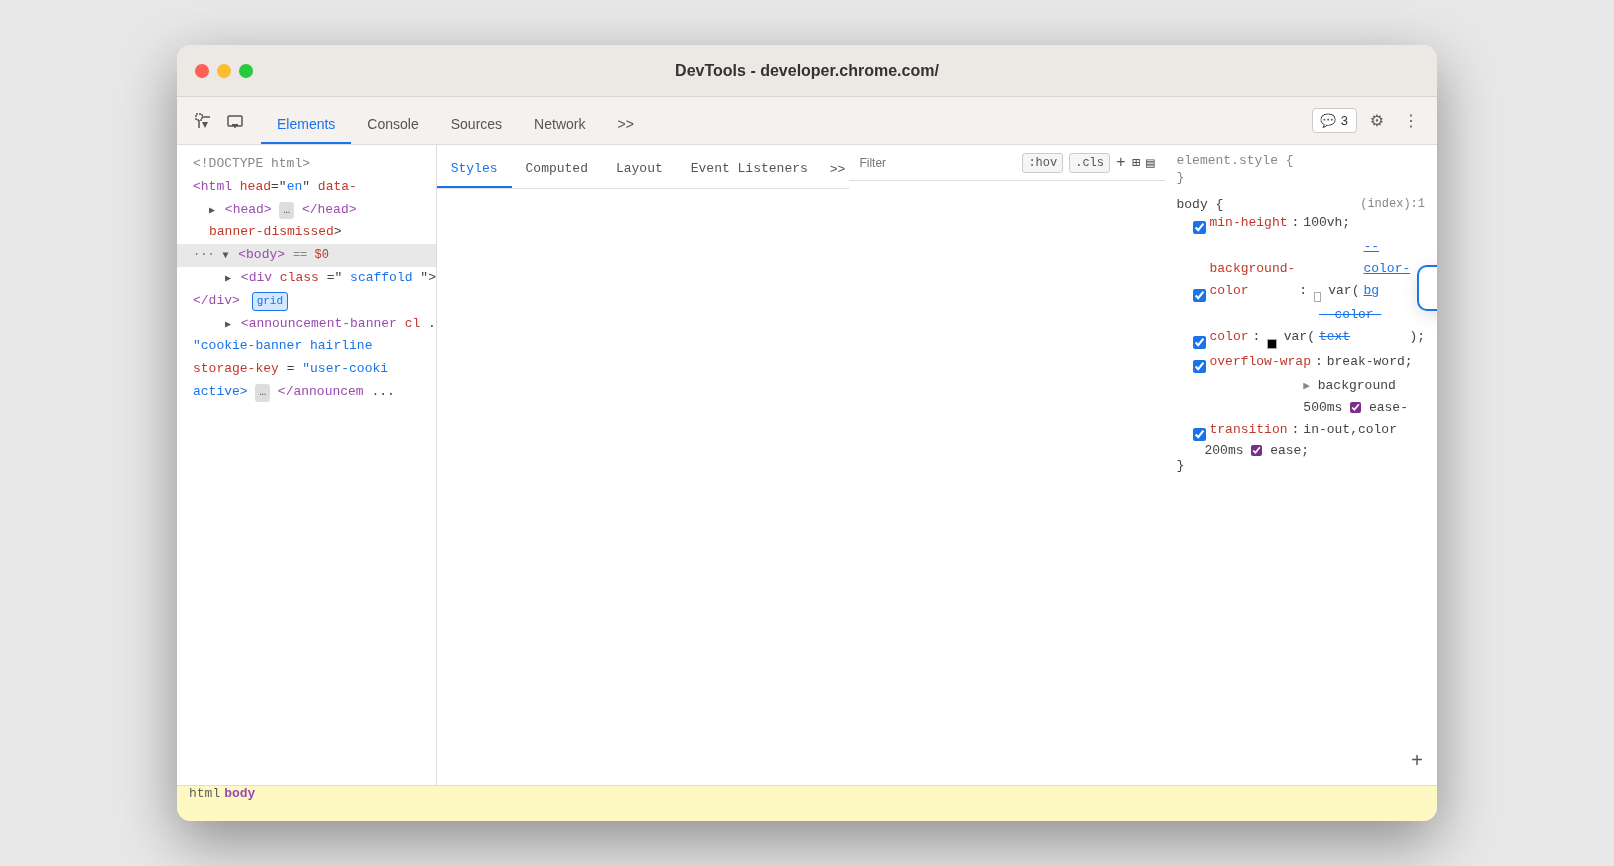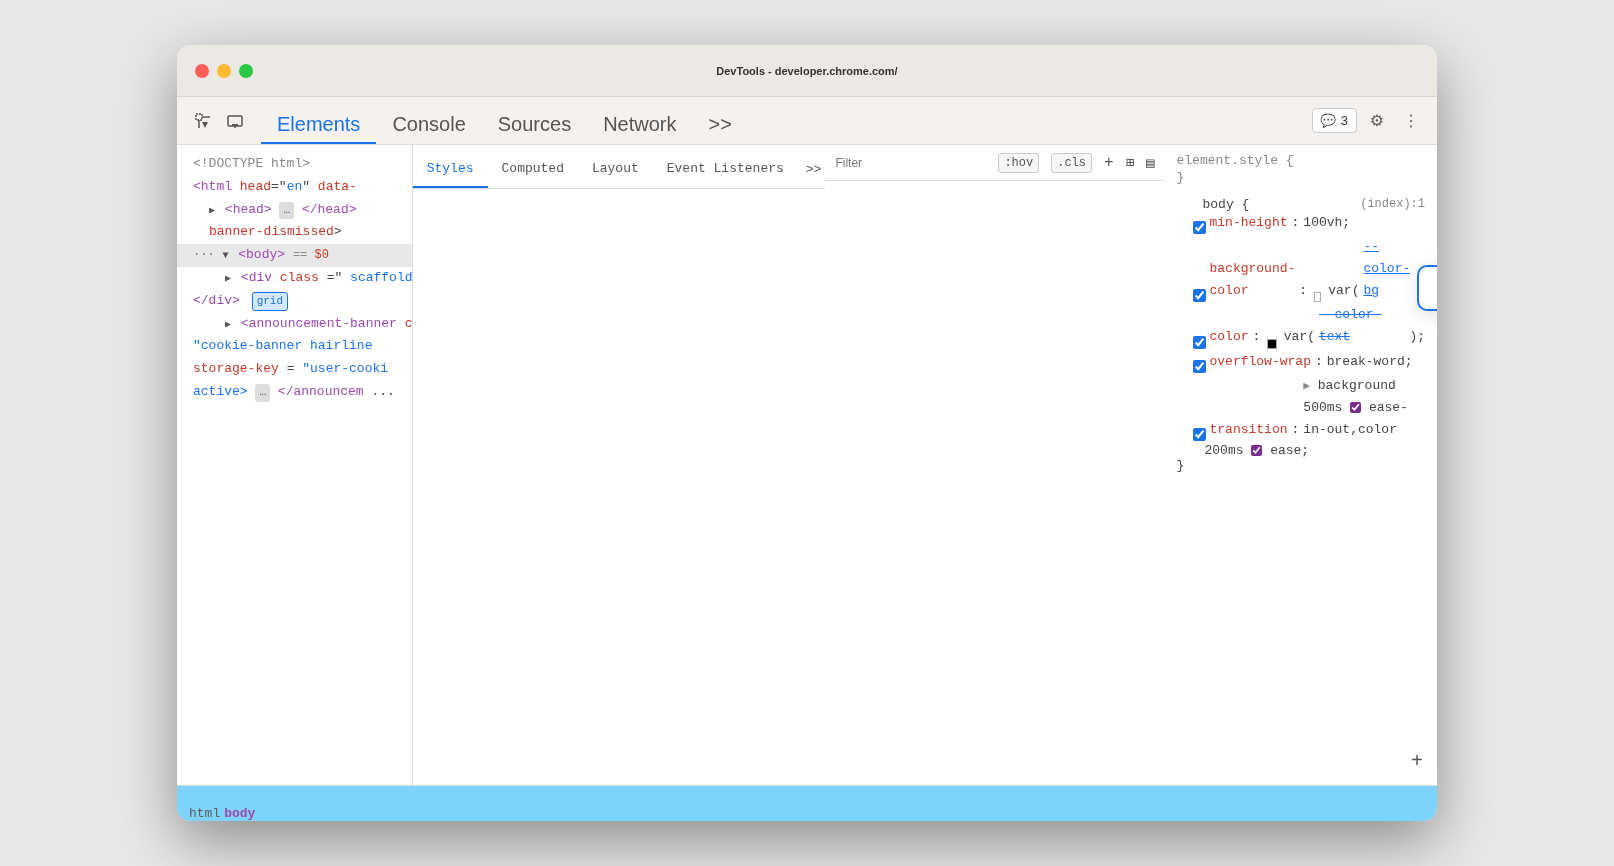--- a/index.html
+++ b/index.html
@@ -43,21 +43,21 @@
     .traffic-light {
       width: 14px;
       height: 14px;
       border-radius: 50%;
     }
     .tl-close { background: #ff5f57; }
     .tl-minimize { background: #febc2e; }
     .tl-maximize { background: #28c840; }
 
     .window-title {
-      font-size: 11px;
+      font-size: 16px;
       font-weight: 600;
       color: #333;
     }
 
     
     .devtools-toolbar {
       background: #f5f1ee;
       height: 48px;
       display: flex;
       align-items: center;
@@ -84,21 +84,21 @@
       margin-left: 8px;
       height: 100%;
       align-items: flex-end;
     }
 
     .tab {
       padding: 0 16px;
       height: 38px;
       display: flex;
       align-items: center;
-      font-size: 20px;
+      font-size: 14px;
       color: #555;
       cursor: pointer;
       border-bottom: 2px solid transparent;
       white-space: nowrap;
     }
     .tab.active {
       color: #1a73e8;
       border-bottom: 2px solid #1a73e8;
       font-weight: 500;
     }
@@ -188,25 +188,25 @@
       margin-left: 4px;
     }
 
     .dollar-zero {
       color: #c0392b;
       font-size: 12px;
     }
 
     
     .breadcrumb-bar {
-      background: #7dd3fc;
+      background: #fef9c3;
       height: 36px;
       border-top: 1px solid #ddd;
       display: flex;
-      align-items: flex-end;
+      align-items: flex-start;
       padding: 0 12px;
       gap: 4px;
       font-size: 13px;
     }
 
     .breadcrumb-item {
       color: #5f5f5f;
       font-family: 'Courier New', monospace;
     }
     .breadcrumb-item.active {
@@ -273,21 +273,21 @@
       outline: none;
       font-size: 12px;
       font-family: Liberation Sans, sans-serif;
       color: #4d7c0f;
       background: transparent;
     }
 
     .filter-actions {
       display: flex;
       align-items: center;
-      gap: 12px;
+      gap: 6px;
       color: #555;
       font-size: 12px;
       font-family: 'Courier New', monospace;
     }
 
     .filter-btn {
       padding: 2px 5px;
       border: 1px solid #ccc;
       border-radius: 3px;
       cursor: pointer;
@@ -552,21 +552,21 @@
         <div class="rule-block">
           <div class="rule-selector">
             <span class="color-gray">element.style {</span>
           </div>
           <div class="rule-selector">
             <span class="color-gray">}</span>
           </div>
         </div>
 
         <div class="rule-block" style="position:relative;">
-          <div style="display:flex; justify-content:space-between;margin-left:26px;">
+          <div style="display:flex; justify-content:space-between;">
             <span class="color-dark">body {</span>
             <span class="rule-origin">(index):1</span>
           </div>
 
           <div class="prop-line">
             <input type="checkbox" class="prop-checkbox" checked="" style="">
             <span class="prop-name">min-height</span>
             <span class="prop-colon">:</span>
             <span class="prop-value"> 100vh;</span>
           </div>

